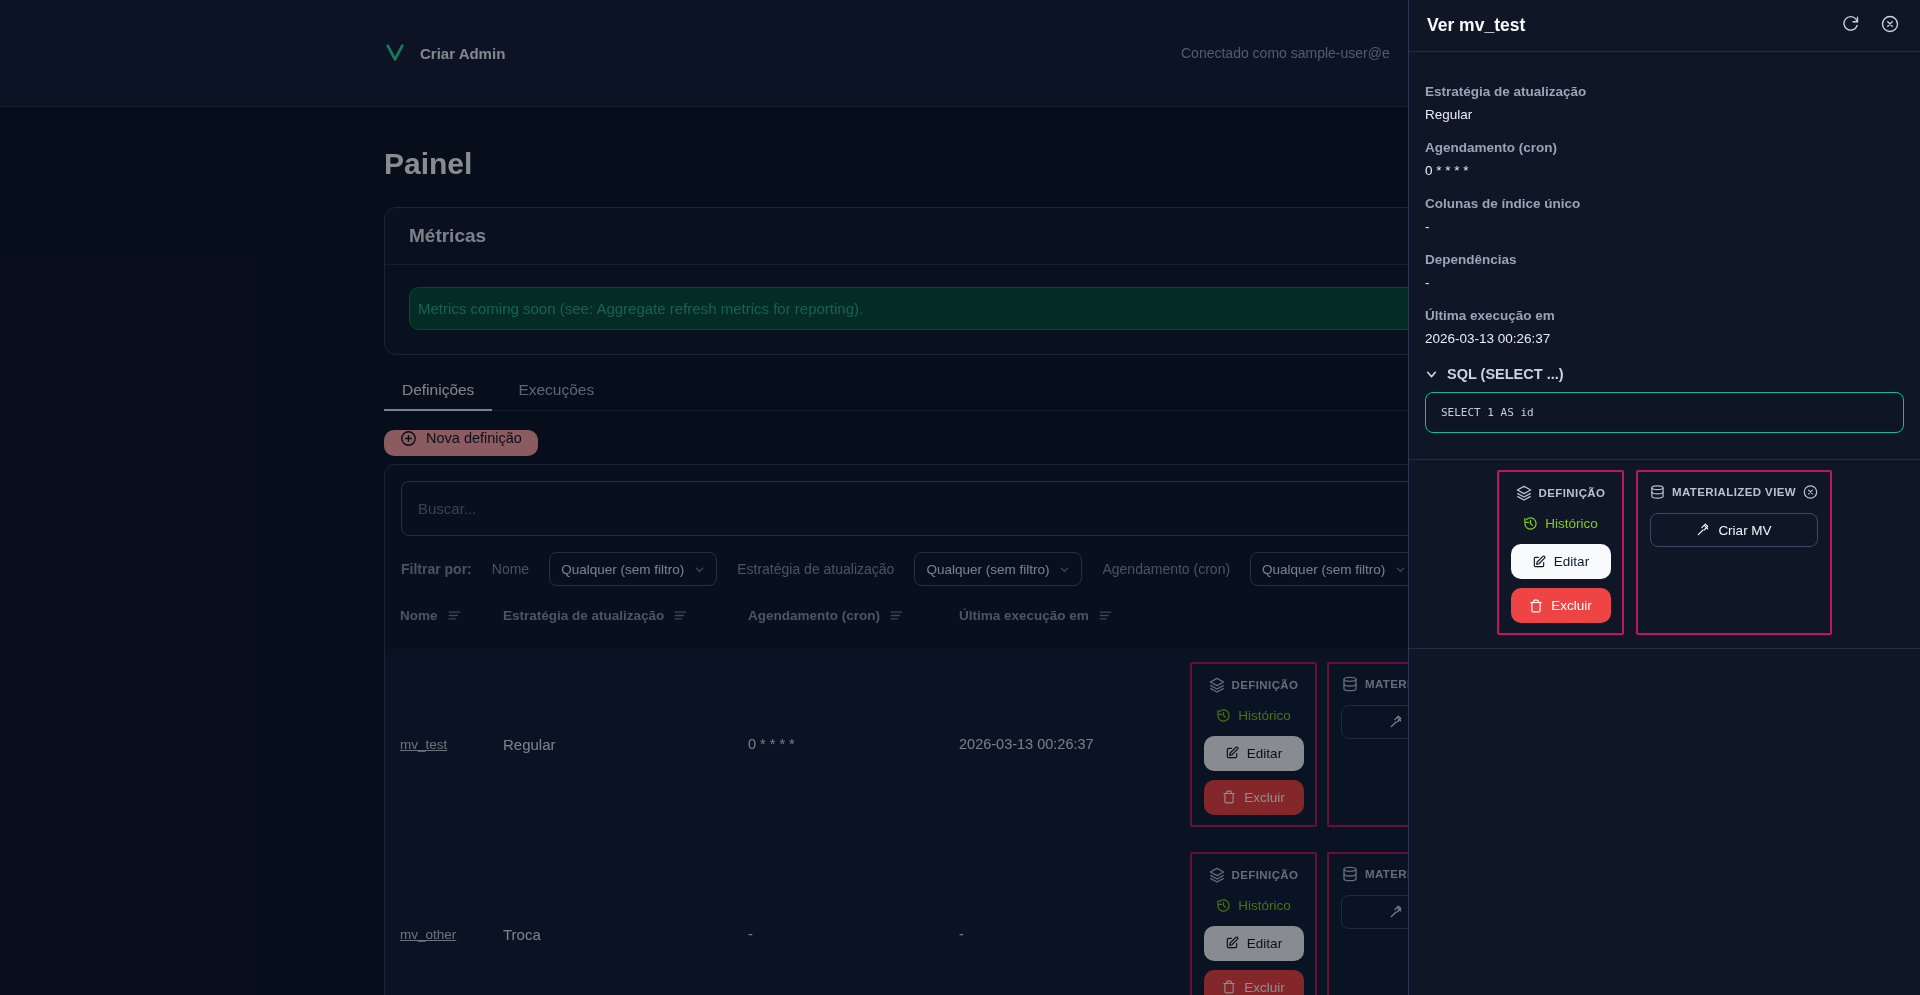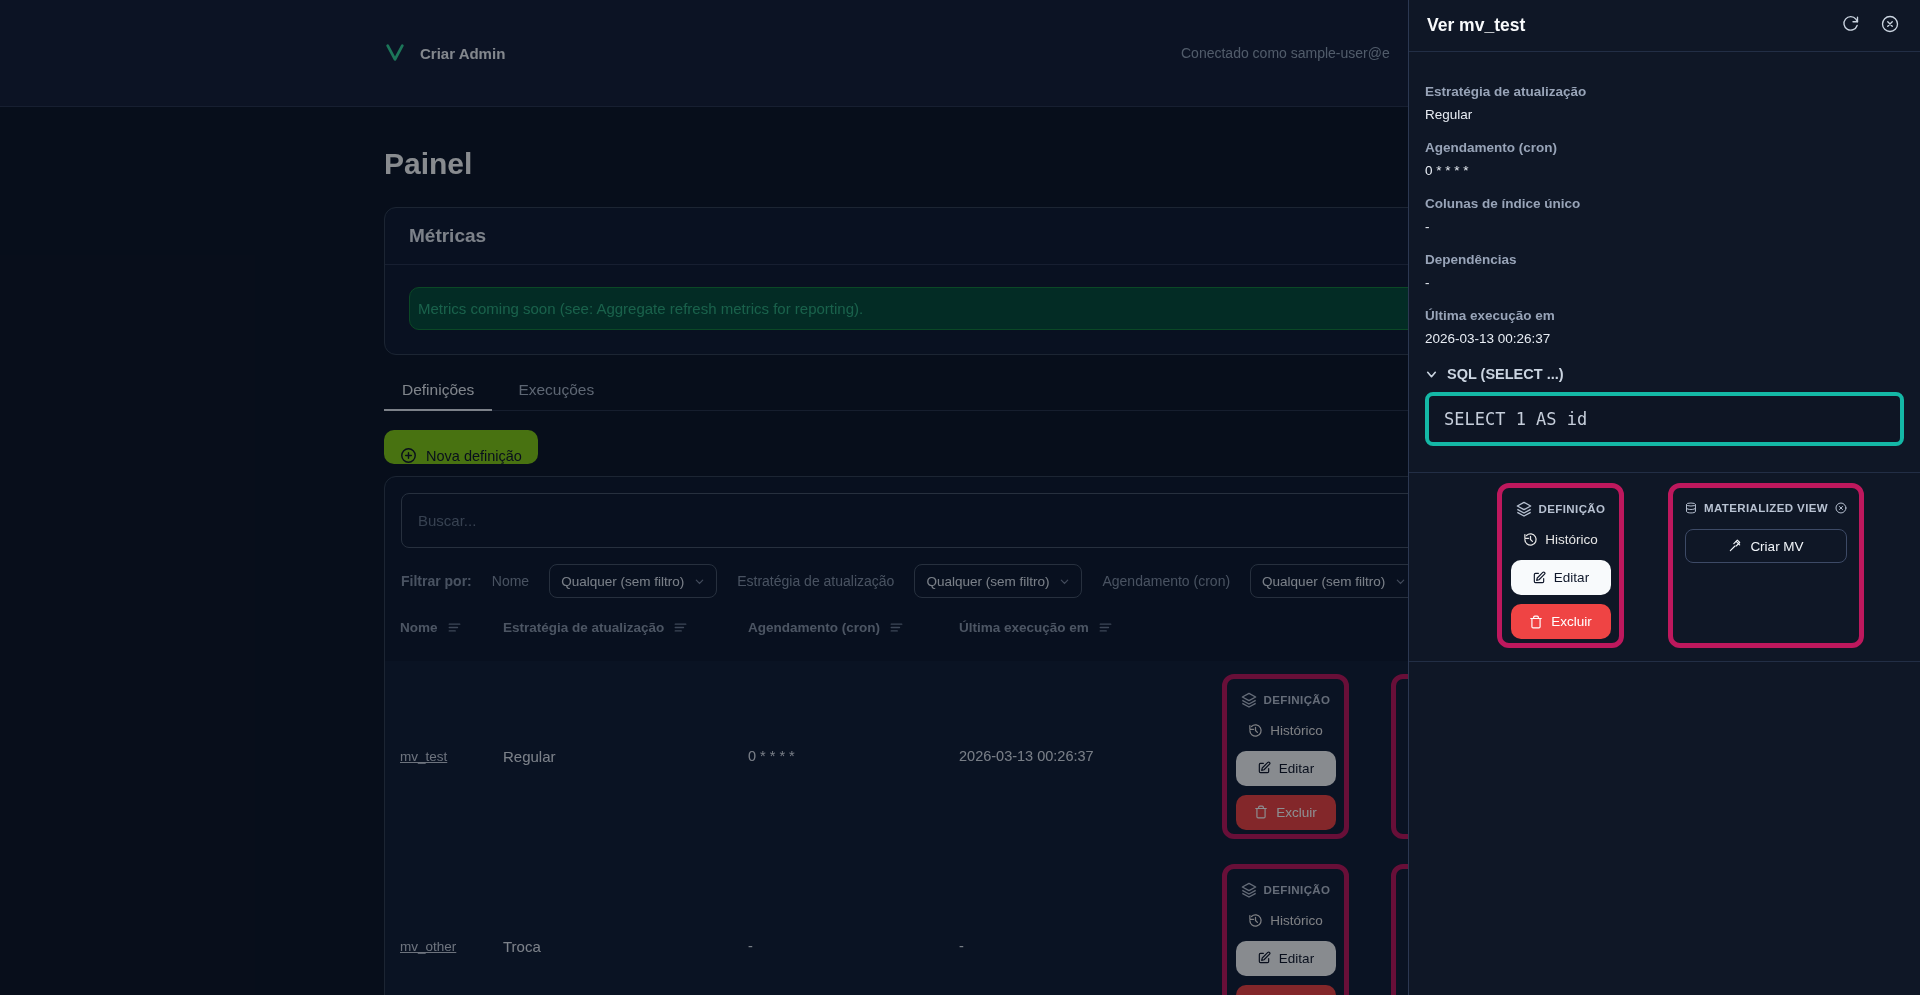--- a/index.html
+++ b/index.html
@@ -37,23 +37,23 @@
   .alert-green {
     border:1px solid #15803d; background:#064e3b; color:#2fae80;
     border-radius:10px; padding:12px 8px; font-size:15px;
   }
 
   .tabs { margin-top:18px; display:flex; gap:8px; border-bottom:1px solid #28344c; }
   .tab { padding:8px 18px 10px; font-size:15.5px; color:#aab6c8; cursor:pointer;
     border-bottom:2px solid transparent; margin-bottom:-1px; }
   .tab.active { color:#e8edf4; border-bottom-color:#e2e8f0; }
 
-  .btn-new { margin-top:19px; display:inline-flex; align-items:flex-end; gap:9px;
-    background:#84cc16; color:#0f172a; border:none; border-radius:10px;
-    height:34px; padding:0 16px; font-size:14.5px; font-family:inherit; cursor:pointer; }
+  .btn-new { margin-top:19px; display:inline-flex; align-items:flex-start; gap:9px;
+    background:#fca5a5; color:#0f172a; border:none; border-radius:10px;
+    height:26px; padding:0 16px; font-size:14.5px; font-family:inherit; cursor:pointer; }
   .btn-new svg { width:17px; height:17px; }
 
   .table-panel { margin-top:8px; border:1px solid #334155; border-radius:12px;
     background:#0f1a30; height:560px; overflow:hidden; }
   .search-wrap { padding:16px 16px 0; }
   .search-input {
     width:100%; height:55px; background:#101b30; border:1px solid #475569;
     border-radius:8px; color:#e2e8f0; font-size:15px; font-family:inherit;
     padding:0 16px; outline:none;
   }
@@ -74,28 +74,28 @@
   .th svg { width:15px; height:15px; color:#707e96; cursor:pointer; }
 
   .rows { margin-top:12px; background:#131f38; }
   .data-row { padding-left:15px; height:190px; align-items:center; }
   .cell-name a { color:#c6cedb; font-size:13.5px; text-decoration:underline; cursor:pointer; }
   .cell-strategy { font-size:15px; color:#e2e8f0; }
   .cell-cron, .cell-last { font-size:14.5px; color:#dbe2ec; }
   .cell-actions { display:flex; gap:10px; align-items:center; }
 
   
-  .action-card { border:5px solid #be185d; border-radius:12px; background:transparent;margin-left:32px; }
+  .action-card { border:2px solid #be185d; border-radius:2px; background:transparent; }
   .card-def { width:127px; height:165px; display:flex; flex-direction:column;
     align-items:center; padding-top:13px; }
   .card-head { display:flex; align-items:center; gap:7px; white-space:nowrap; }
   .card-head svg { width:16px; height:16px; color:#b8c2d2; }
   .card-title { font-size:11.5px; font-weight:bold; letter-spacing:0.4px; color:#b8c2d2; }
   .history-link { margin-top:15px; display:flex; align-items:center; gap:7px;
-    color:#e5e5e5; font-size:13.5px; cursor:pointer; }
+    color:#84cc16; font-size:13.5px; cursor:pointer; }
   .history-link svg { width:15px; height:15px; }
   .btn { display:flex; align-items:center; justify-content:center; gap:8px;
     border:none; border-radius:10px; font-family:inherit; font-size:13.5px;
     font-weight:normal; cursor:pointer; }
   .btn svg { width:14px; height:14px; }
   .btn-edit { margin-top:13px; width:100px; height:35px; background:#f8fafc; color:#0f172a; }
   .btn-delete { margin-top:9px; width:100px; height:35px; background:#ef4444; color:#ffffff; }
   .card-mv { width:196px; height:165px; padding:12px; }
   .card-mv .card-head { justify-content:center; }
   .badge-x { width:16px; height:16px; color:#ef4444; }
@@ -118,22 +118,22 @@
     width:24px; height:24px; padding:0; margin-left:16px; }
   .icon-btn svg { width:18px; height:18px; }
 
   .drawer-body { padding:31px 16px 26px; }
   .dfield { margin-bottom:15px; }
   .dfield .dlabel { font-size:13.5px; font-weight:bold; color:#98a4b8; line-height:17px; }
   .dfield .dvalue { margin-top:6px; font-size:13.5px; color:#e8edf4; line-height:18px; }
   .sql-toggle { margin-top:18px; display:flex; align-items:center; gap:9px;
     color:#cbd5e1; font-size:14.5px; font-weight:bold; cursor:pointer; }
   .sql-toggle svg { width:13px; height:13px; }
-  .code-box { margin-top:10px; border:4px solid #14b8a6; border-radius:8px;
-    padding:13px 15px; font-family:"DejaVu Sans Mono", monospace; font-size:17px;
+  .code-box { margin-top:10px; border:1px solid #14b8a6; border-radius:8px;
+    padding:13px 15px; font-family:"DejaVu Sans Mono", monospace; font-size:11px;
     color:#c6cedb; background:#0e1524; }
 
   .drawer-cards { border-top:1px solid #222e45; border-bottom:1px solid #222e45;
     padding:10px 0 13px; display:flex; justify-content:center; gap:12px; }
   .drawer-rest { flex:1; }
 </style>
 </head>
 <body>
 
 <header class="app-header">

